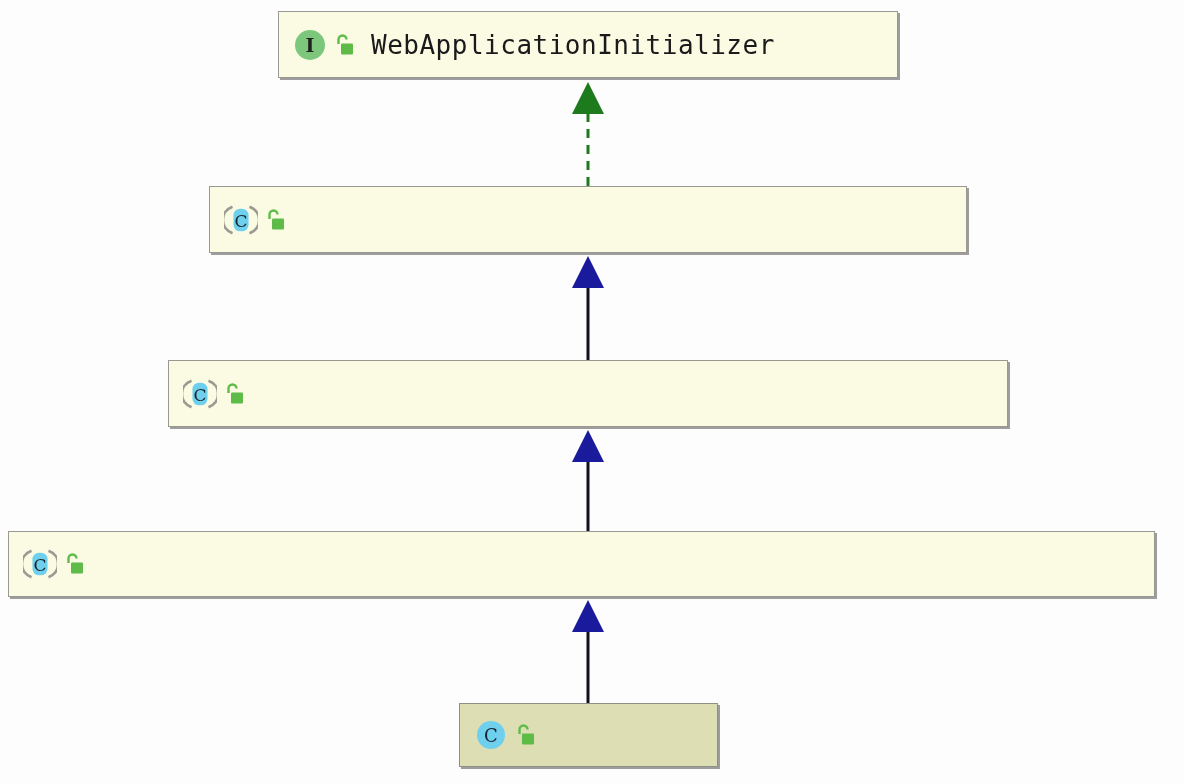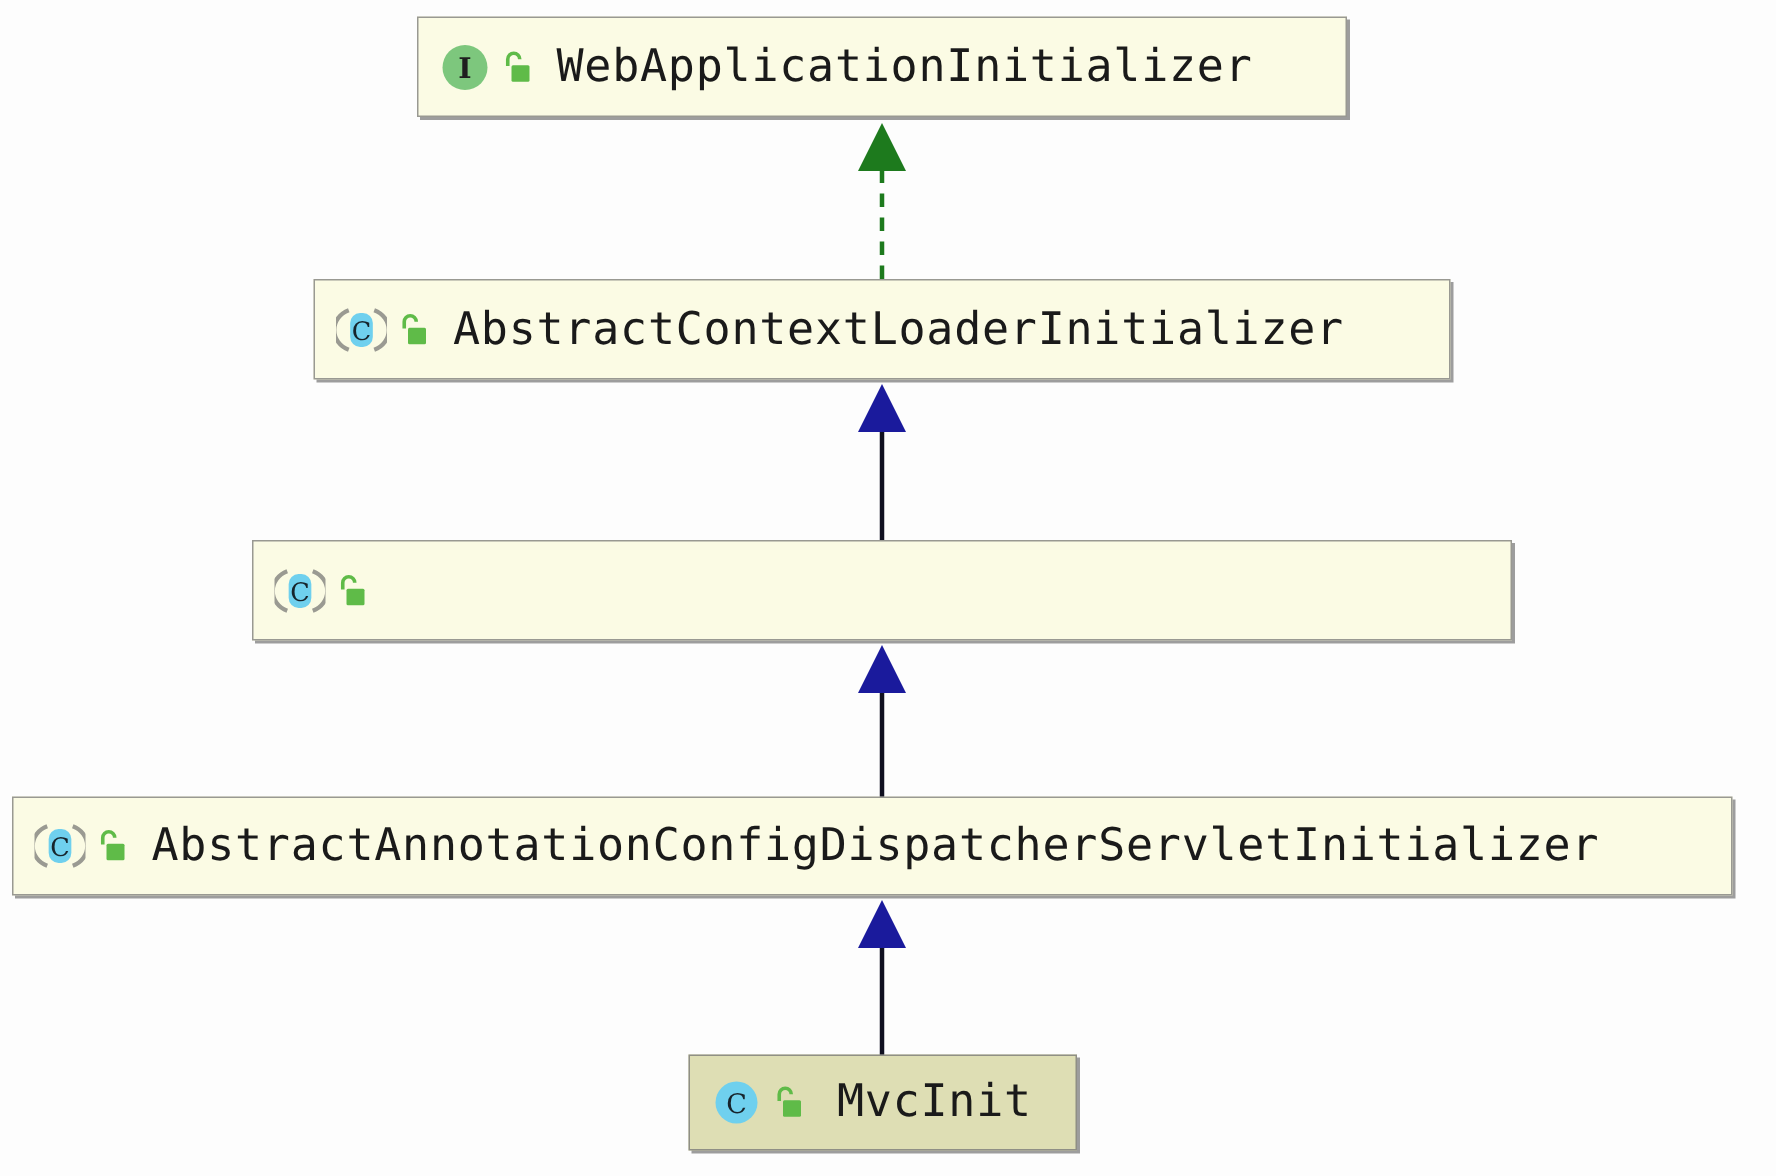--- a/index.html
+++ b/index.html
@@ -35,21 +35,21 @@
     padding: 0 14px;
     white-space: nowrap;
   }
   .node.selected {
     background: #dedeb4;
     border: 1px solid #8f8f85;
   }
 
   .node-label {
     font-family: "DejaVu Sans Mono", "Liberation Mono", monospace;
-    font-size: 30px;
+    font-size: 26px;
     letter-spacing: 0.5px;
     color: #1a1a1a;
     line-height: 1;
     margin-left: 16px;
   }
   .node.selected .node-label { margin-left: 22px; }
 
   
   .icon-cluster {
     display: flex;
@@ -113,21 +113,20 @@
       <text x="18" y="24" text-anchor="middle" font-family="DejaVu Serif, Liberation Serif, serif" font-size="18" fill="#17242c">C</text>
     </svg>
   </span>
         <span class="lock-icon">
     <svg width="22" height="24" viewBox="0 0 22 24">
       <path d="M5.5 11 L5.5 6.5 A4 4 0 0 1 13.5 6.5" fill="none" stroke="#5fbb48" stroke-width="2.4"></path>
       <rect x="8" y="10.5" width="12" height="11" rx="1" fill="#5fbb48"></rect>
     </svg>
   </span>
       </span>
-      <span class="node-label">AbstractContextLoaderInitializer</span>
     </div>
     <div class="node" style="left: 168px; top: 360px; width: 840px; height: 67px;">
       <span class="icon-cluster">
         <span class="type-icon">
     <svg width="36" height="34" viewBox="0 0 36 34">
       <path d="M9 3 A16 15 0 0 0 9 31" fill="none" stroke="#9a9a92" stroke-width="3"></path>
       <path d="M27 3 A16 15 0 0 1 27 31" fill="none" stroke="#9a9a92" stroke-width="3"></path>
       <rect x="10" y="5" width="16" height="24" rx="7" fill="#6fd0ee"></rect>
       <text x="18" y="24" text-anchor="middle" font-family="DejaVu Serif, Liberation Serif, serif" font-size="18" fill="#17242c">C</text>
     </svg>
@@ -150,38 +149,36 @@
       <text x="18" y="24" text-anchor="middle" font-family="DejaVu Serif, Liberation Serif, serif" font-size="18" fill="#17242c">C</text>
     </svg>
   </span>
         <span class="lock-icon">
     <svg width="22" height="24" viewBox="0 0 22 24">
       <path d="M5.5 11 L5.5 6.5 A4 4 0 0 1 13.5 6.5" fill="none" stroke="#5fbb48" stroke-width="2.4"></path>
       <rect x="8" y="10.5" width="12" height="11" rx="1" fill="#5fbb48"></rect>
     </svg>
   </span>
       </span>
-      <span class="node-label">AbstractAnnotationConfigDispatcherServletInitializer</span>
     </div>
     <div class="node selected" style="left: 459px; top: 703px; width: 259px; height: 64px;">
       <span class="icon-cluster">
         <span class="type-icon">
     <svg width="34" height="34" viewBox="0 0 34 34">
       <circle cx="17" cy="17" r="14" fill="#6fd0ee"></circle>
       <text x="17" y="24" text-anchor="middle" font-family="DejaVu Serif, Liberation Serif, serif" font-size="18" fill="#17242c">C</text>
     </svg>
   </span>
         <span class="lock-icon">
     <svg width="22" height="24" viewBox="0 0 22 24">
       <path d="M5.5 11 L5.5 6.5 A4 4 0 0 1 13.5 6.5" fill="none" stroke="#5fbb48" stroke-width="2.4"></path>
       <rect x="8" y="10.5" width="12" height="11" rx="1" fill="#5fbb48"></rect>
     </svg>
   </span>
       </span>
-      <span class="node-label">MvcInit</span>
     </div>
     <div class="connector" style="left: 562px; top: 82px; width: 52px; height: 104px;">
       <svg width="52" height="104" viewBox="0 0 52 104">
       <line x1="26" y1="104" x2="26" y2="30" stroke="#1d7a1d" stroke-width="3" stroke-dasharray="9,7"></line>
       <polygon points="26,0 10,32 42,32" fill="#1d7a1d"></polygon>
     </svg>
     </div>
     <div class="connector" style="left: 562px; top: 256px; width: 52px; height: 104px;">
       <svg width="52" height="104" viewBox="0 0 52 104">
       <line x1="26" y1="104" x2="26" y2="30" stroke="#101020" stroke-width="3"></line>

